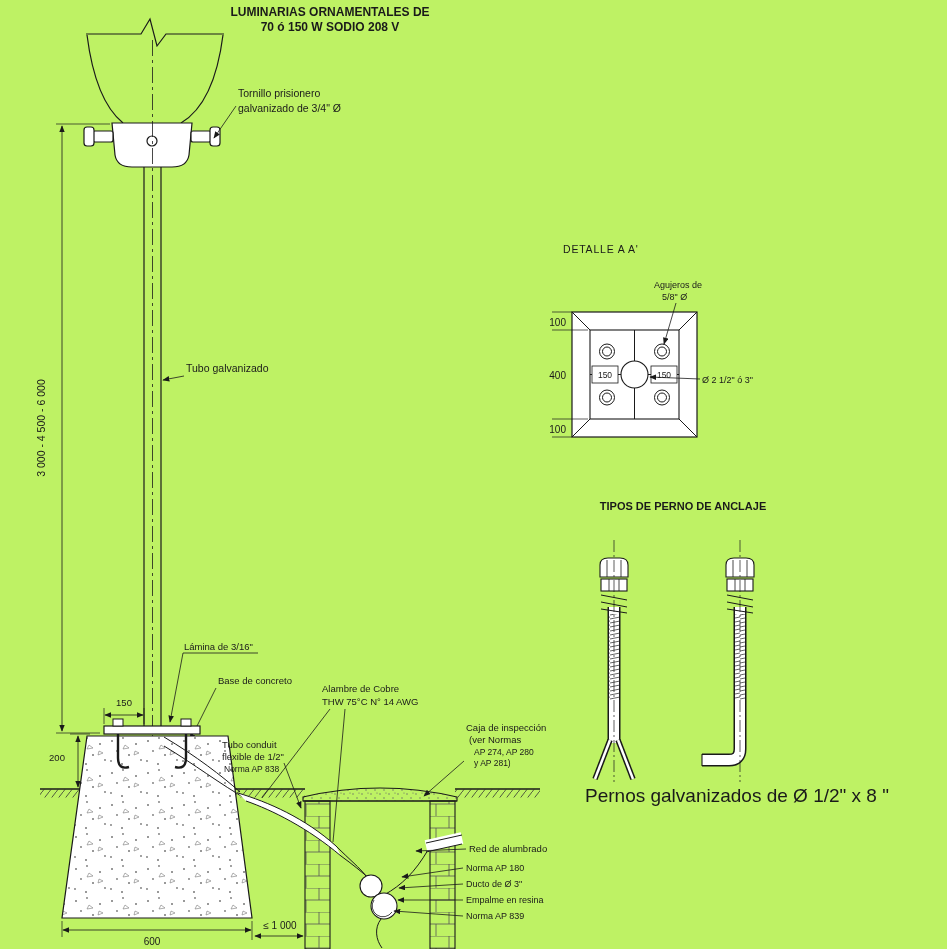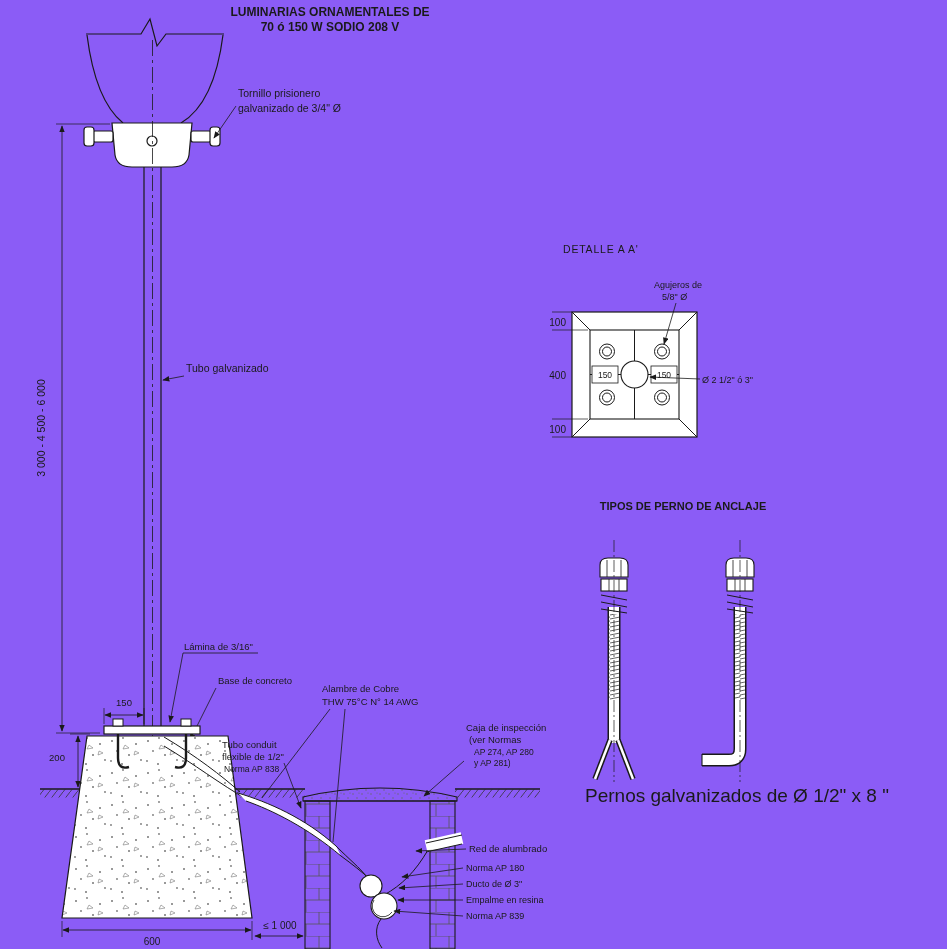--- a/index.html
+++ b/index.html
@@ -1,16 +1,16 @@
 <!DOCTYPE html>
 <html><head>
 <meta charset="utf-8">
 <style>
   html,body{margin:0;padding:0;background:#fff;}
-  .page{width:947px;height:949px;background:#8b5cf6;position:relative;overflow:hidden;
+  .page{width:947px;height:949px;background:#bef264;position:relative;overflow:hidden;
         font-family:"Liberation Sans",sans-serif;}
   svg{display:block;}
   svg text{fill:#1a1a1a;font-family:"Liberation Sans",sans-serif;}
   .b{font-weight:bold;}
   .ls{letter-spacing:.8px;}
 </style>
 </head>
 <body>
 
 <div class="page">

